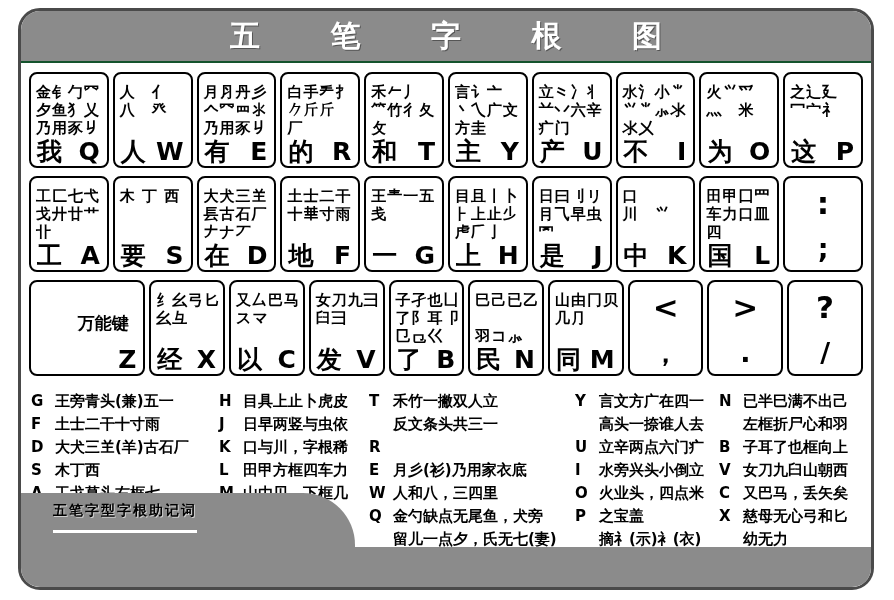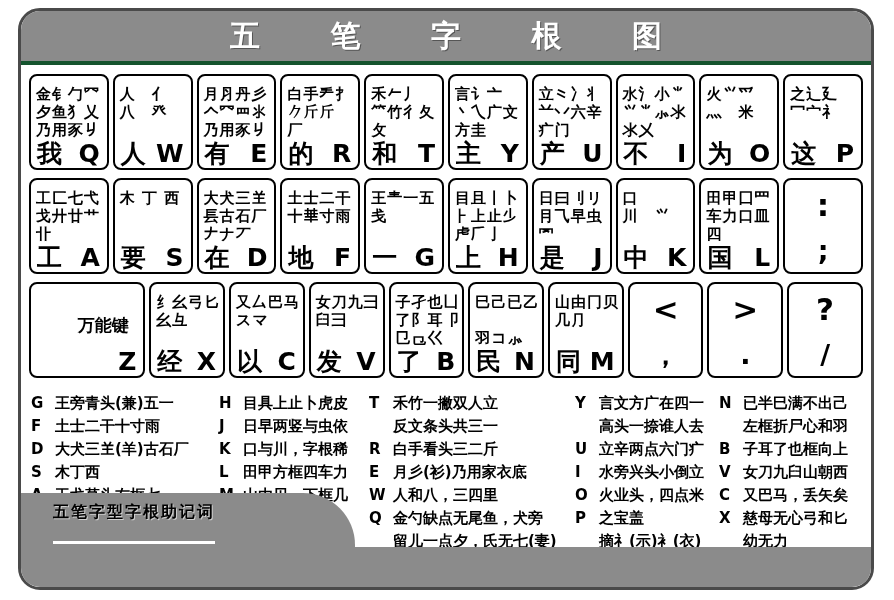--- a/index.html
+++ b/index.html
@@ -1,18 +1,18 @@
 <!DOCTYPE html>
 <html><head>
 <meta charset="utf-8">
 <style>
   html,body{margin:0;padding:0;background:#ffffff;}
   body{width:894px;height:600px;position:relative;font-family:"DejaVu Sans","Liberation Sans",sans-serif;color:#000;}
   .card{position:absolute;left:18px;top:8px;width:856px;height:582px;background:#fff;border:3px solid #4a4a4a;border-radius:22px;overflow:hidden;box-sizing:border-box;}
-  .hdr{height:50px;background:#8b8b8b;border-bottom:4px solid #14532d;display:flex;align-items:center;justify-content:center;}
+  .hdr{height:50px;background:#8b8b8b;border-bottom:2px solid #14532d;display:flex;align-items:center;justify-content:center;}
   .hdr .ttl{color:#fff;font-size:30px;font-weight:700;letter-spacing:30px;text-indent:30px;text-shadow:1px 1px 0 #555;}
   .kb{padding:9px 8px 0 8px;}
   .krow{display:flex;gap:4px;margin-bottom:8px;}
   .key{flex:1;height:96px;background:#fff;border:2px solid #000;border-radius:8px;position:relative;box-sizing:border-box;overflow:hidden;}
   .key.kz{flex:1.12;padding-left:32px;}
   .roots{padding:9px 2px 0 5px;font-size:15px;font-weight:600;line-height:18px;letter-spacing:1px;white-space:nowrap;}
   .kbot{position:absolute;left:6px;right:7px;bottom:1px;display:flex;justify-content:space-between;align-items:baseline;font-weight:700;font-size:25px;line-height:1.1;}
   .zlabel{margin-top:30px;text-align:center;font-size:17px;font-weight:700;}
   .punct{display:flex;flex-direction:column;align-items:center;justify-content:flex-start;}
   .symt{font-size:31px;font-weight:700;line-height:1;margin-top:10px;}
@@ -22,21 +22,21 @@
   .mcol:nth-child(1){width:188px;}
   .mcol:nth-child(2){width:150px;}
   .mcol:nth-child(3){width:206px;}
   .mcol:nth-child(4){width:144px;}
   .mcol:nth-child(5){width:150px;}
   .mline{font-size:15px;font-weight:700;line-height:23px;white-space:nowrap;display:flex;}
   .mletter{width:16px;margin-right:8px;flex:none;}
   .mline.cont{padding-left:24px;}
   .ftr-strip{position:absolute;left:0;right:0;bottom:0;height:40px;background:#8b8b8b;}
   .ftr-block{position:absolute;left:0;bottom:38px;width:334px;height:56px;background:#8b8b8b;border-top-right-radius:52px;}
-  .ftr-label{display:inline-block;margin:9px 0 0 32px;font-size:16px;font-weight:700;color:#000;border-bottom:3px solid #fff;padding-bottom:18px;letter-spacing:2px;text-shadow:1px 1px 0 #cfcfcf;}
+  .ftr-label{display:inline-block;margin:9px 0 0 32px;font-size:14px;font-weight:700;color:#000;border-bottom:3px solid #fff;padding-bottom:10px;letter-spacing:2px;text-shadow:1px 1px 0 #cfcfcf;}
 </style>
 </head>
 <body>
 
 <div class="card">
   <div class="hdr">
     <span class="ttl">五 笔 字 根 图</span>
   </div>
 
   <div class="kb">
@@ -382,21 +382,20 @@
       <div class="mcol">
         <div class="mline">
           <span class="mletter">T</span>
           <span class="mtext">禾竹一撇双人立</span>
         </div>
         <div class="mline cont">
           <span class="mtext">反文条头共三一</span>
         </div>
         <div class="mline">
           <span class="mletter">R</span>
-          <span class="mtext">白手看头三二斤</span>
         </div>
         <div class="mline">
           <span class="mletter">E</span>
           <span class="mtext">月彡(衫)乃用家衣底</span>
         </div>
         <div class="mline">
           <span class="mletter">W</span>
           <span class="mtext">人和八，三四里</span>
         </div>
         <div class="mline">

